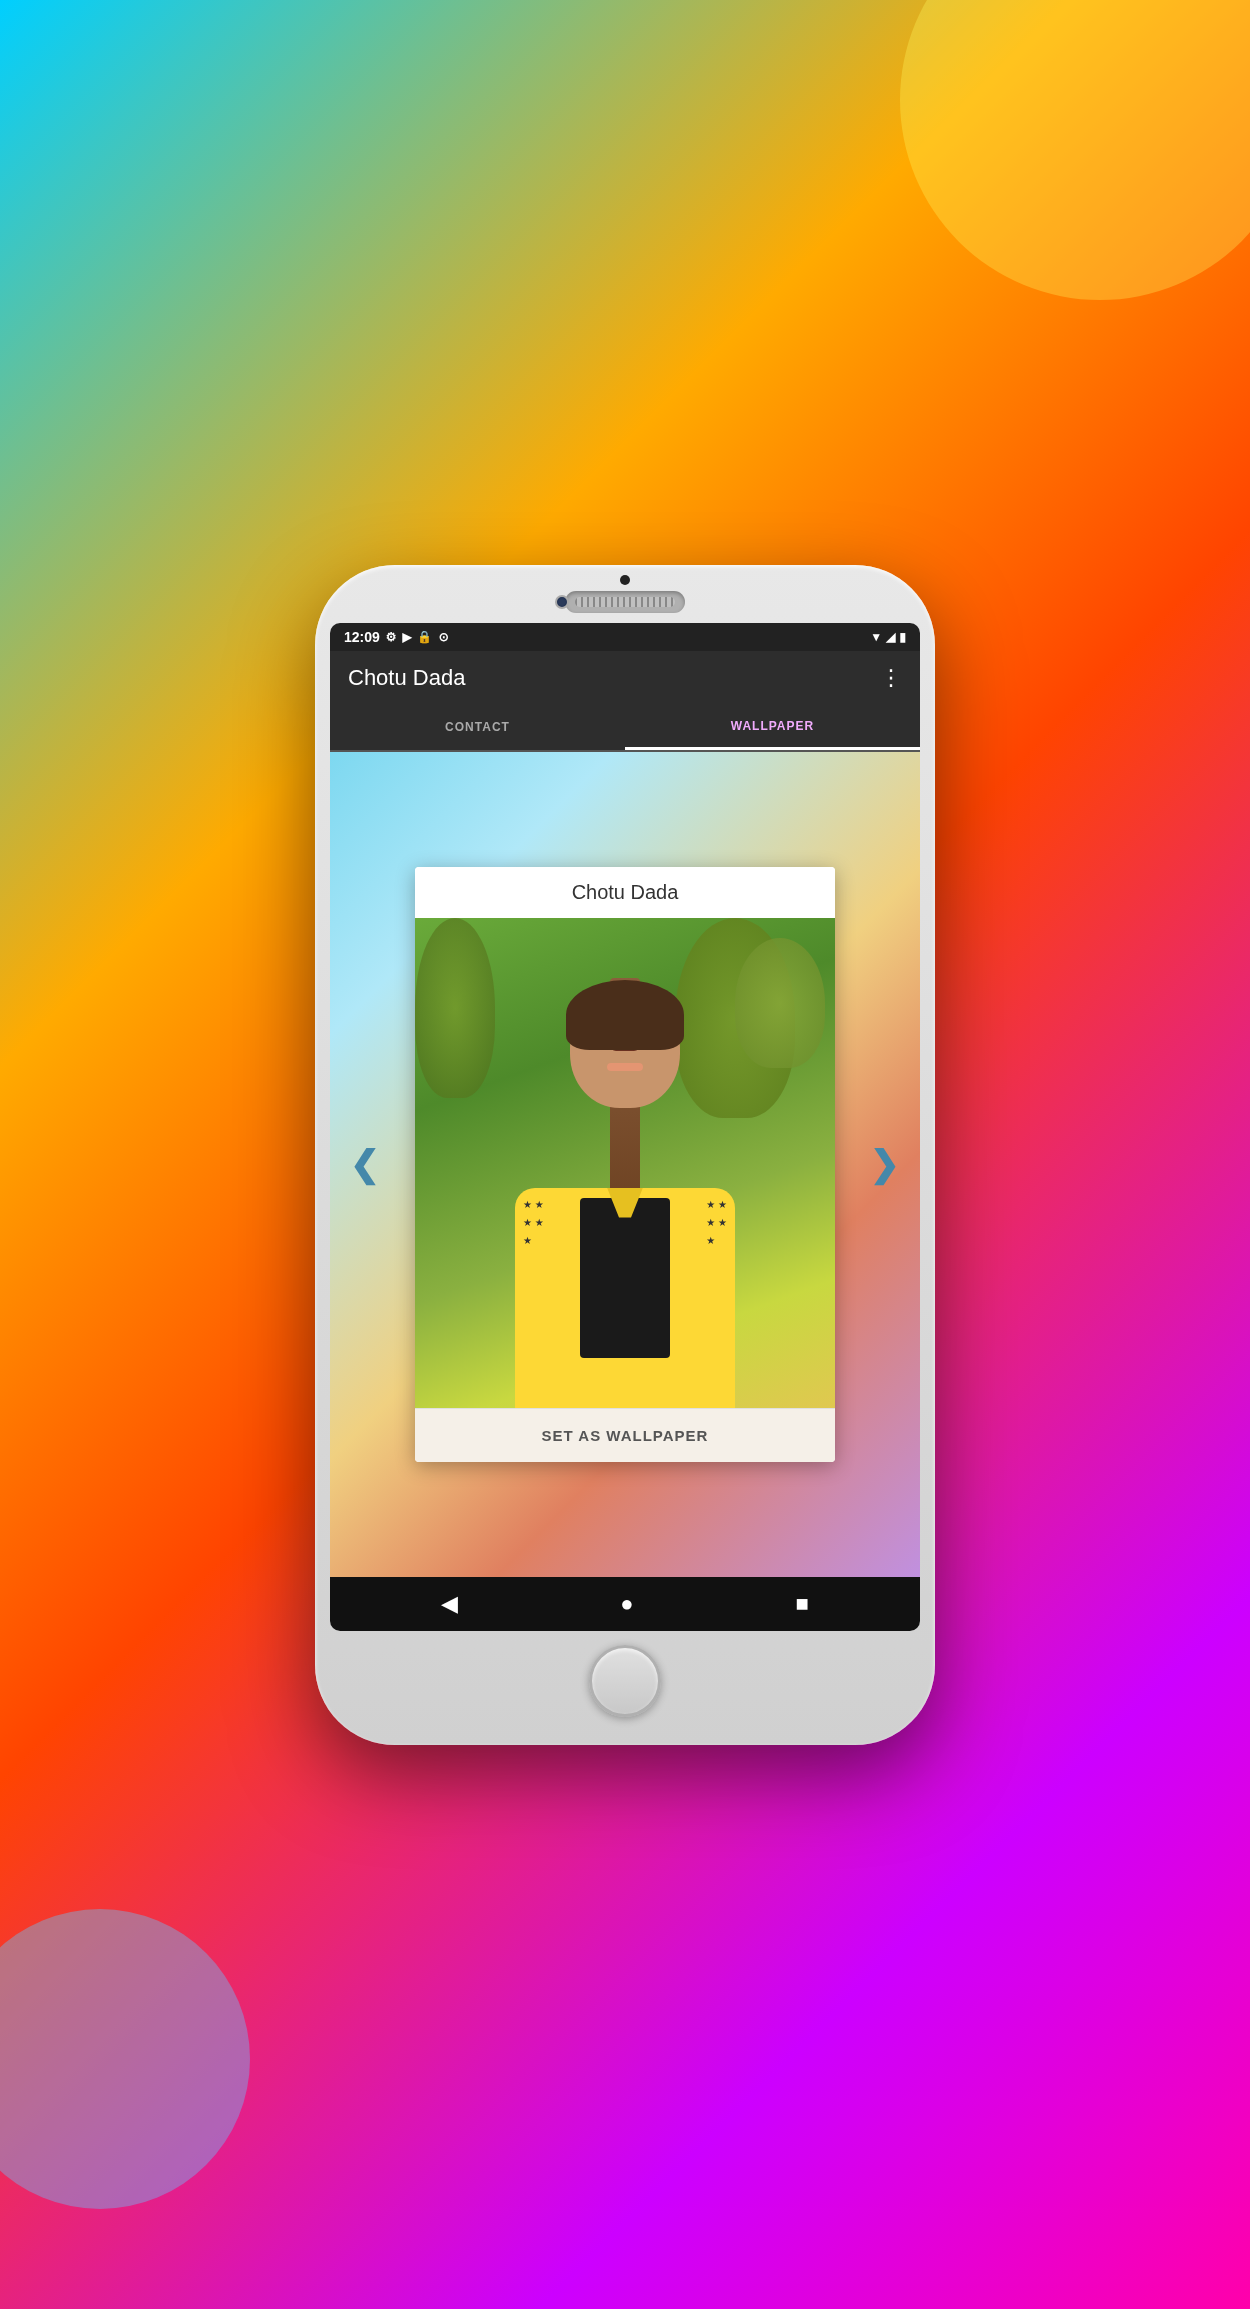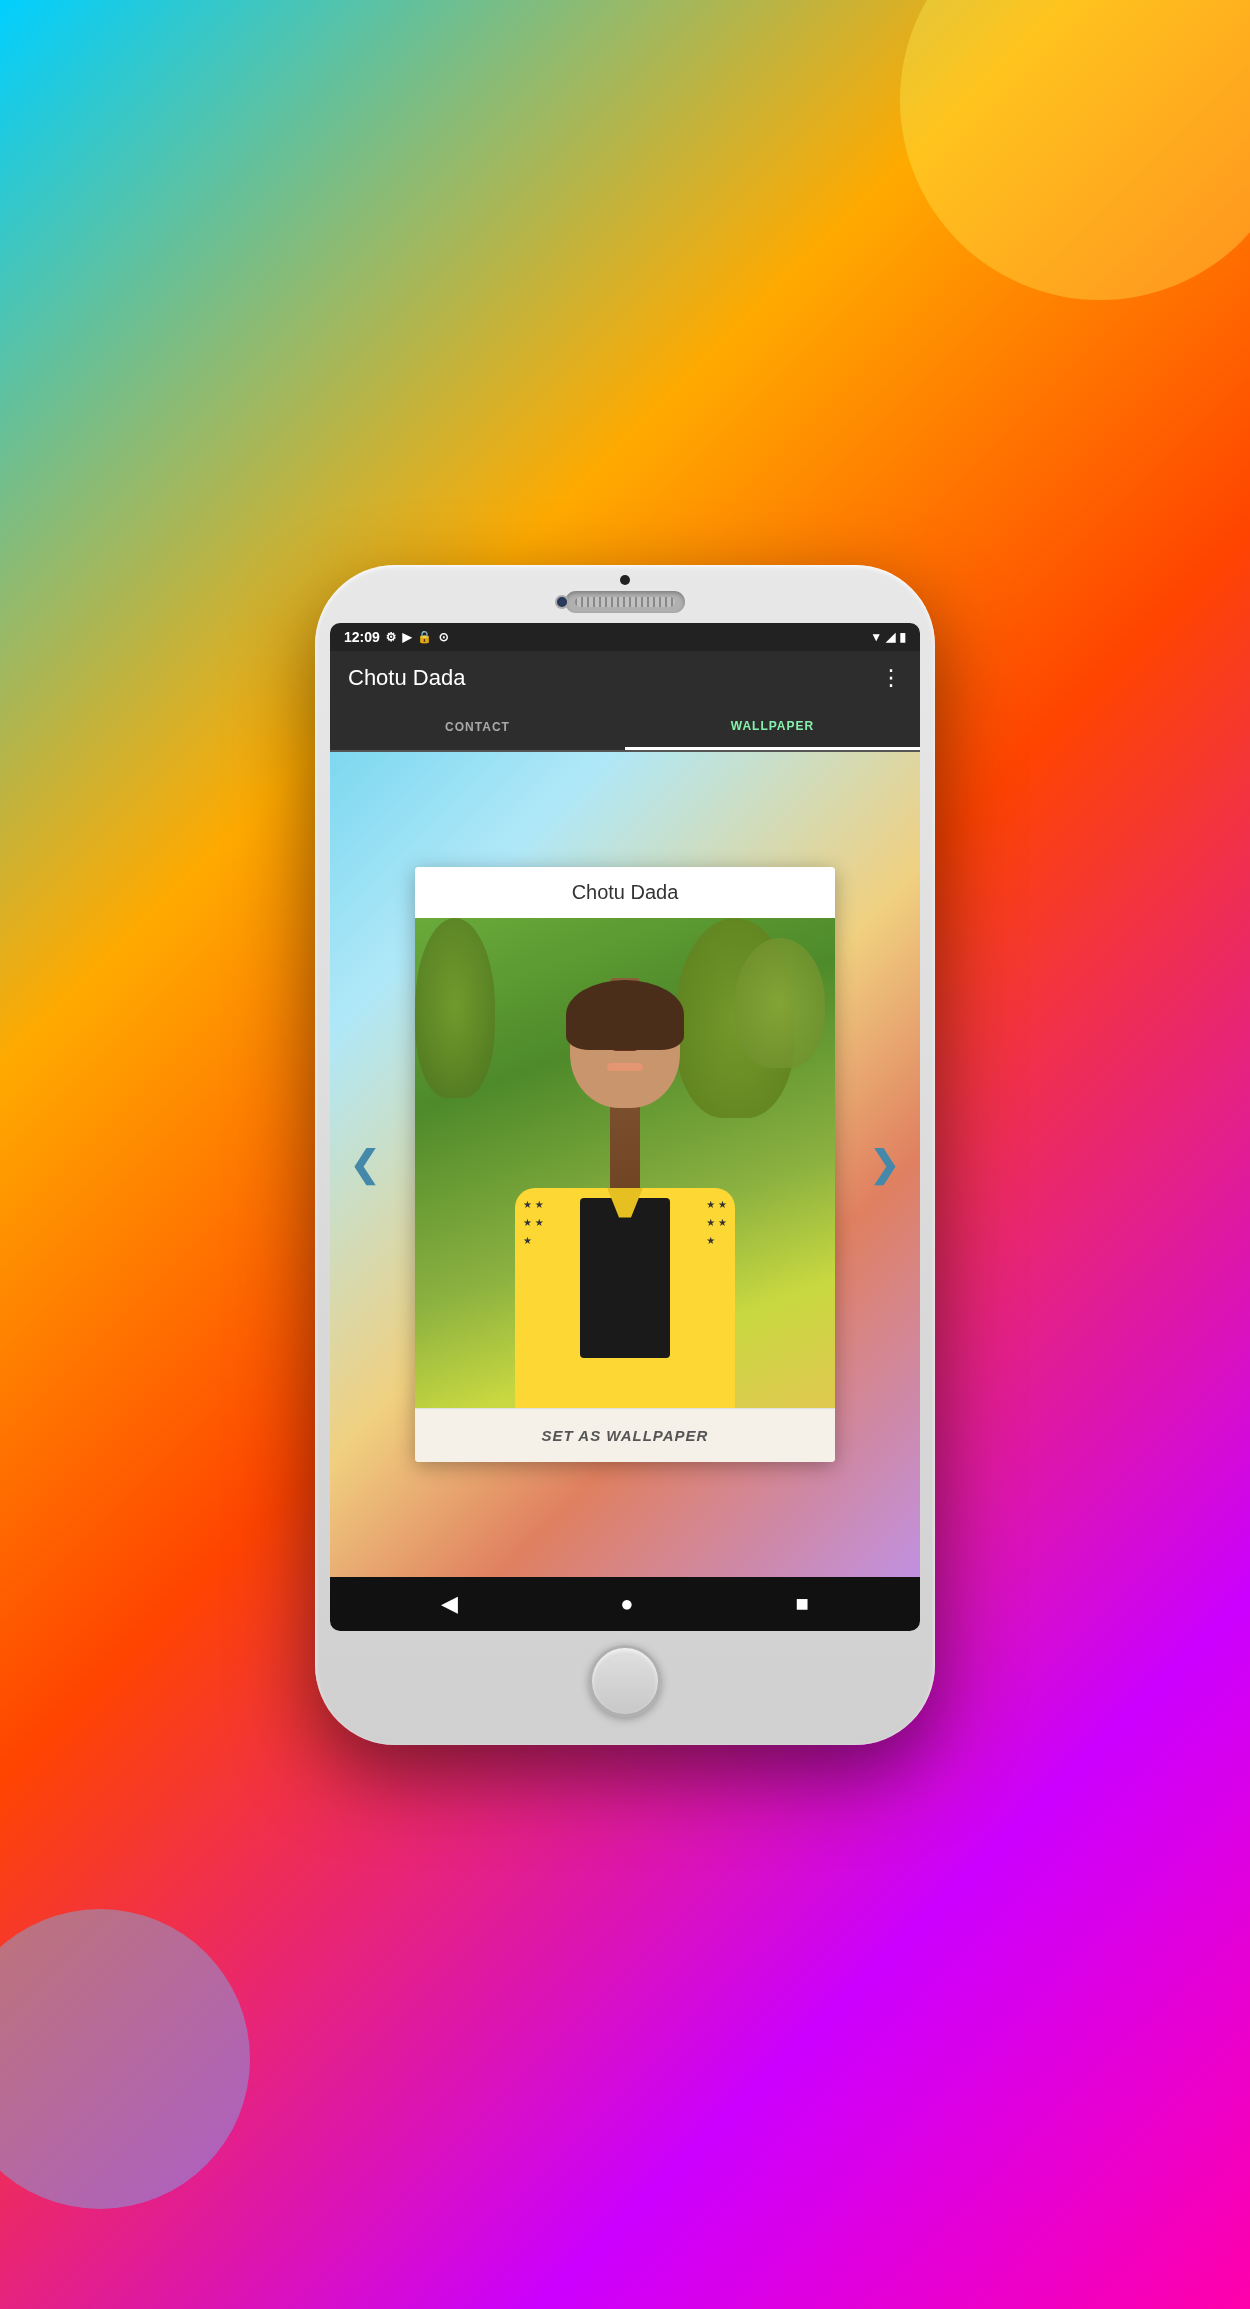--- a/index.html
+++ b/index.html
@@ -147,21 +147,21 @@
       text-align: center;
       padding: 14px 0;
       font-size: 12px;
       font-weight: 600;
       color: #aaa;
       cursor: pointer;
       letter-spacing: 1px;
     }
 
     .tab.active {
-      color: #86efac;
+      color: #f0abfc;
       border-bottom: 3px solid #fff;
     }
 
     
     .content-area {
       flex: 1;
       background: linear-gradient(135deg, #7dd8f0 0%, #b0e8f8 20%, #f0d080 50%, #e08060 70%, #c090e0 100%);
       display: flex;
       align-items: center;
       justify-content: center;
@@ -293,21 +293,20 @@
     .set-wallpaper-btn {
       background: #f5f0e8;
       text-align: center;
       padding: 18px;
       font-size: 15px;
       font-weight: 700;
       color: #555;
       letter-spacing: 1px;
       cursor: pointer;
       border-top: 1px solid #e0e0e0;
-      font-style: italic;
     }
 
     
     .bottom-nav {
       background: #111;
       display: flex;
       align-items: center;
       justify-content: space-around;
       padding: 14px 30px;
     }

